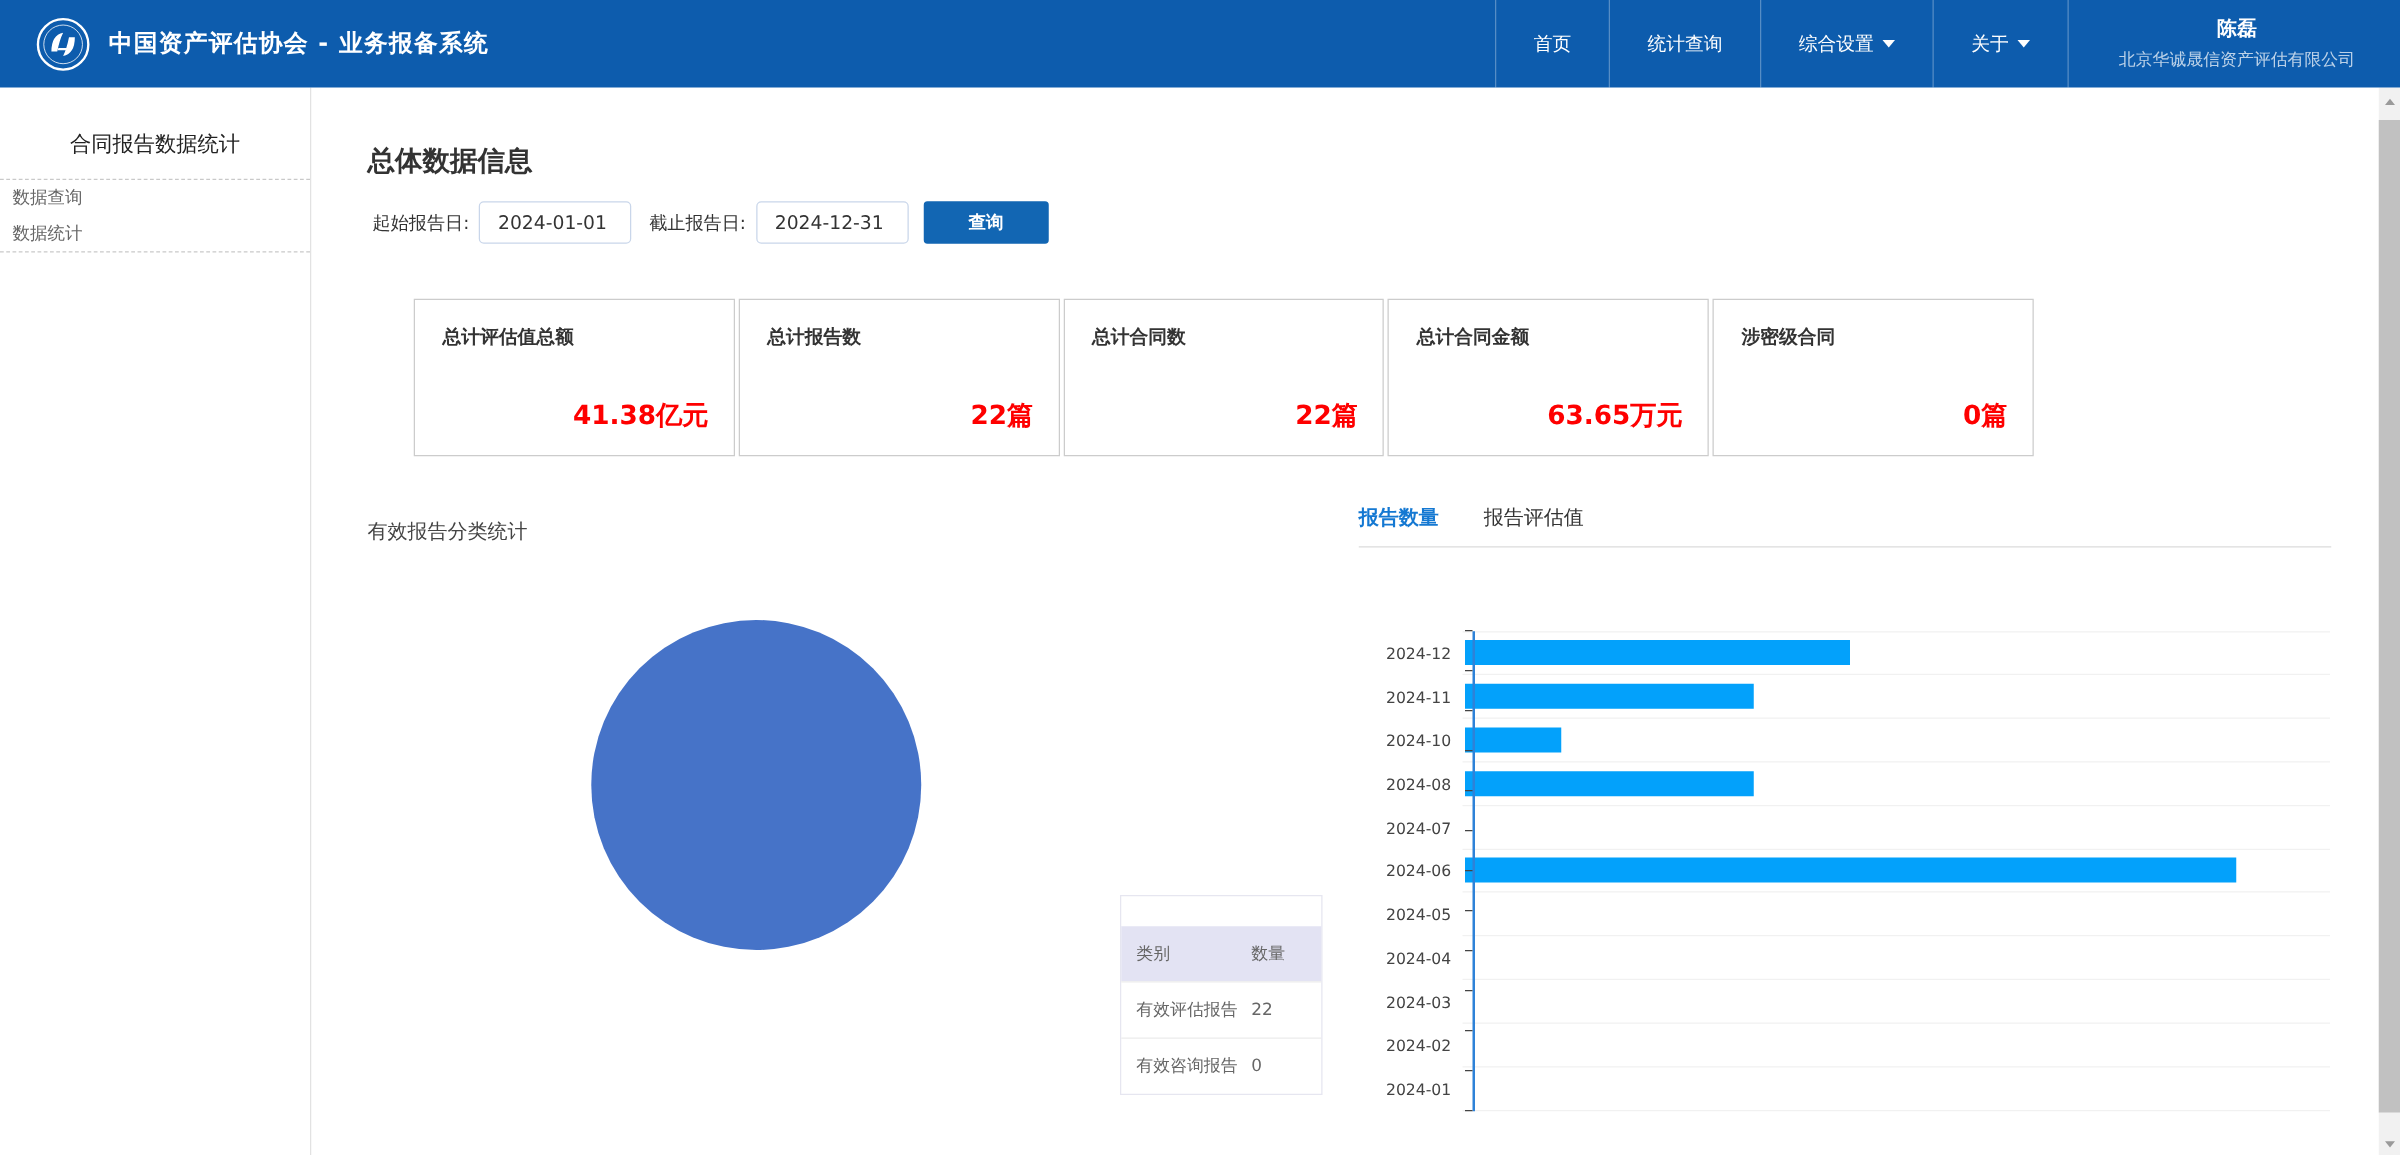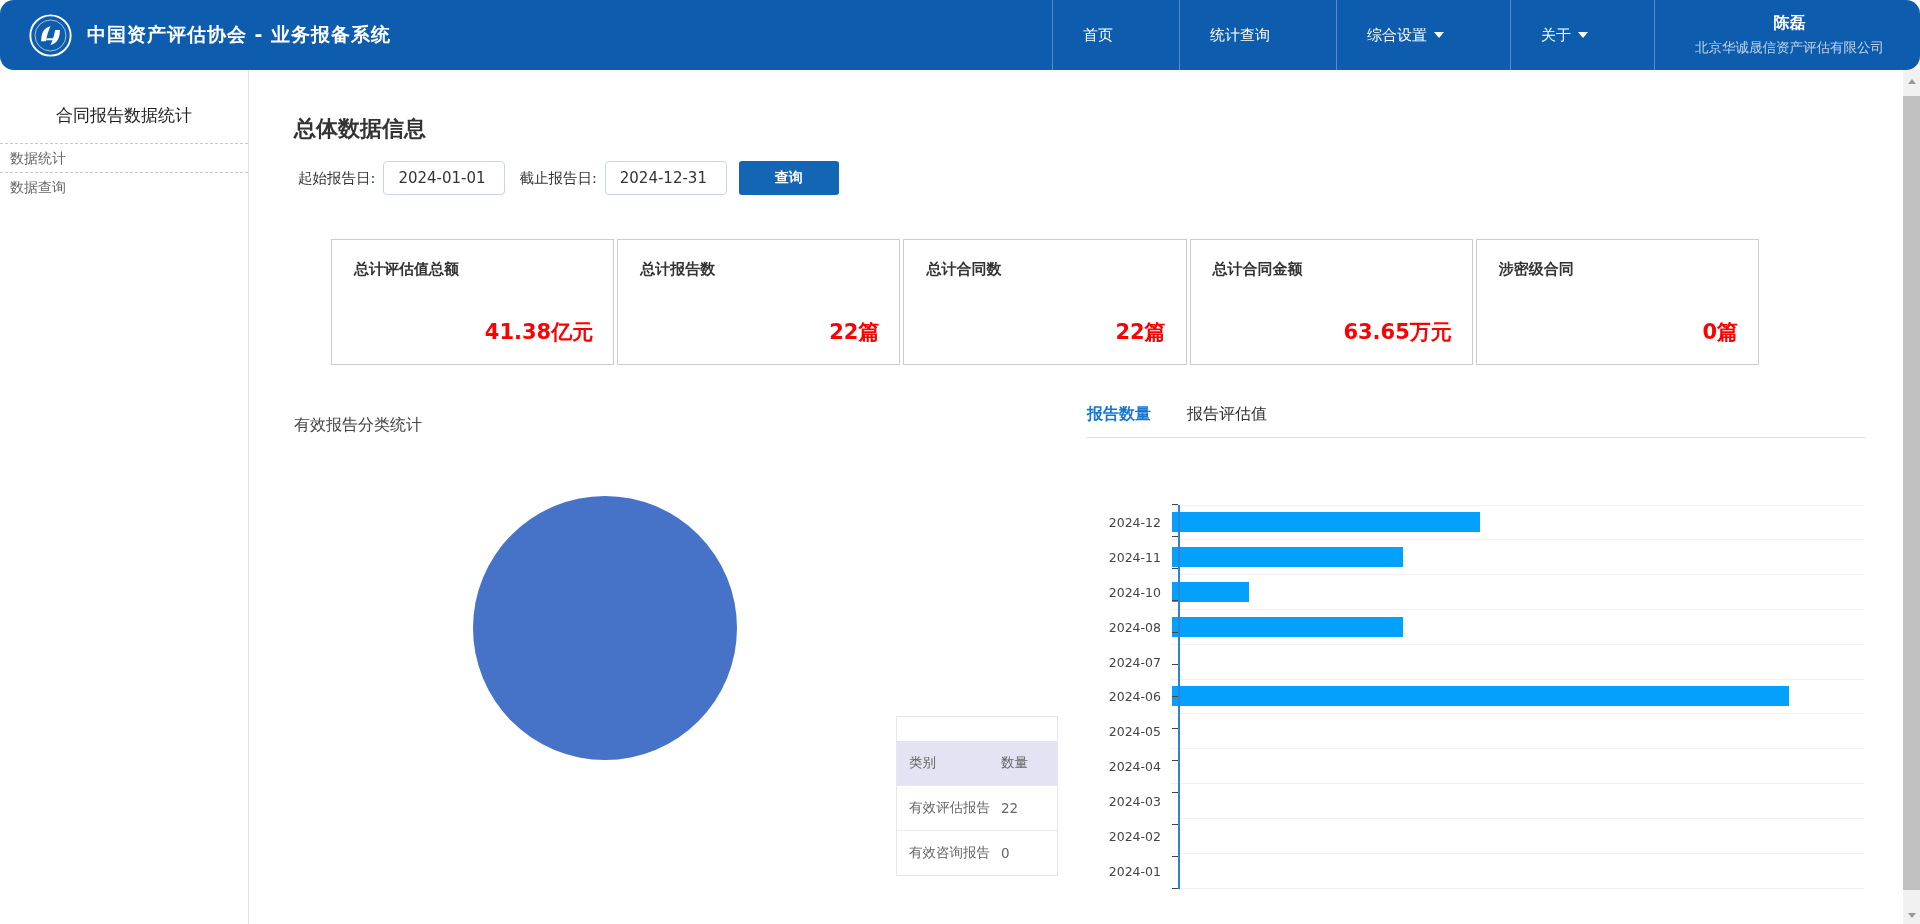--- a/index.html
+++ b/index.html
@@ -2,25 +2,25 @@
 <html><head>
 <meta charset="utf-8">
 <style>
   * { margin:0; padding:0; box-sizing:border-box; }
   html,body { width:1920px; height:924px; overflow:hidden; background:#fff;
     font-family:"DejaVu Sans","Liberation Sans",sans-serif; }
   #app { position:relative; width:1920px; height:924px; background:#fff; }
 
   
   .header { position:absolute; left:0; top:0; width:1920px; height:70px;
-    background:#0d5cad; display:flex; align-items:center; color:#fff; z-index:10;border-radius:14px; }
+    background:#0d5cad; display:flex; align-items:center; color:#fff; z-index:10; }
   .logo { margin-left:28px; width:45px; height:45px; flex:none; }
   .brand { margin-left:14px; font-size:19px; font-weight:bold; letter-spacing:1px; white-space:nowrap; }
   .header-spacer { flex:1; }
-  .nav { display:flex; height:100%; align-items:stretch;gap:36px; }
+  .nav { display:flex; height:100%; align-items:stretch; }
   .nav-item { display:flex; align-items:center; padding:0 30px; font-size:15px;
     border-left:1px solid rgba(255,255,255,0.30); cursor:pointer; white-space:nowrap; }
   .caret { display:inline-block; margin-left:7px; width:0; height:0;
     border-left:5px solid transparent; border-right:5px solid transparent;
     border-top:6px solid #fff; }
   .user-block { display:flex; flex-direction:column; justify-content:center; align-items:center;
     padding:0 36px 0 40px; border-left:1px solid rgba(255,255,255,0.30); cursor:pointer; }
   .user-name { font-size:16px; font-weight:bold; }
   .user-company { margin-top:5px; font-size:13.5px; color:rgba(255,255,255,0.72); white-space:nowrap; }
 
@@ -41,21 +41,21 @@
     display:flex; align-items:center; }
   .filter-label { font-size:14.5px; color:#333; margin-right:8px; white-space:nowrap; }
   .date-input { width:122px; height:34px; border:1px solid #c9d6ea; border-radius:4px;
     padding-left:14px; font-size:15px; color:#333; outline:none;
     font-family:"DejaVu Sans","Liberation Sans",sans-serif; }
   .ml14 { margin-left:14px; }
   .query-btn { margin-left:12px; width:100px; height:34px; background:#1266b3; color:#fff;
     border:none; border-radius:3px; font-size:14px; cursor:pointer; font-weight:600;
     font-family:"DejaVu Sans","Liberation Sans",sans-serif; }
 
-  .cards-row { position:absolute; left:331px; top:239px; width:1428px; height:126px;
+  .cards-row { position:absolute; left:331px; top:239px; width:1296px; height:126px;
     display:flex; gap:3px; }
   .stat-card { flex:1; border:1px solid #ccc; background:#fff; position:relative; }
   .stat-card-title { position:absolute; left:22px; top:20px; font-size:15px;
     font-weight:600; color:#333; }
   .stat-card-value { position:absolute; right:20px; bottom:18px; font-size:21px;
     font-weight:bold; color:#fe0000; }
 
   
   .pie-title { position:absolute; left:294px; top:415px; font-size:16px; color:#444; }
   .pie-chart { position:absolute; left:473px; top:496px; width:264px; height:264px;
@@ -131,22 +131,22 @@
       </div>
       <div class="user-block">
         <div class="user-name">陈磊</div>
         <div class="user-company">北京华诚晟信资产评估有限公司</div>
       </div>
     </div>
   </div>
 
   <div class="sidebar">
     <div class="sidebar-title">合同报告数据统计</div>
+    <div class="sidebar-item">数据查询</div>
     <div class="sidebar-item dashed">数据统计</div>
-    <div class="sidebar-item">数据查询</div>
   </div>
 
   <div class="section-title">总体数据信息</div>
 
   <div class="filter-row">
     <span class="filter-label">起始报告日:</span>
     <input class="date-input" type="text" value="2024-01-01" style="">
     <span class="filter-label ml14">截止报告日:</span>
     <input class="date-input" type="text" value="2024-12-31" style="">
     <button class="query-btn">查询</button>

